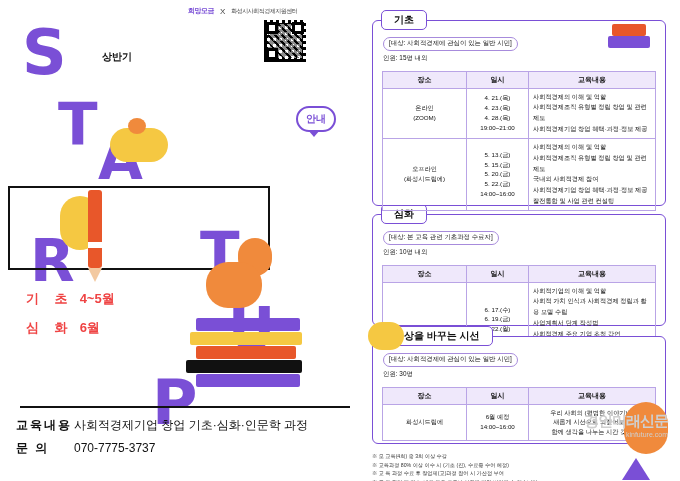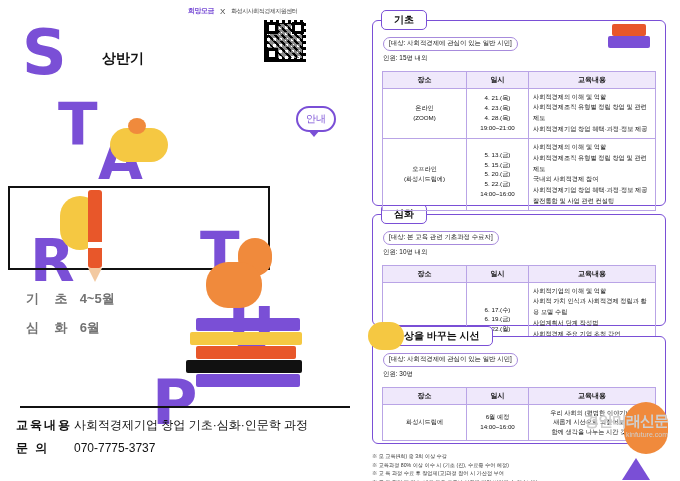--- a/index.html
+++ b/index.html
@@ -23,24 +23,24 @@
 
   .qr { position:absolute; left:262px; top:18px; width:46px; height:46px; background:
      repeating-linear-gradient(90deg,#000 0 3px,#fff 3px 6px),
      repeating-linear-gradient(0deg,#000 0 3px,transparent 3px 6px);
      background-blend-mode:multiply; border:2px solid #fff; }
   .qr:after{ content:""; position:absolute; inset:4px; background:
      repeating-linear-gradient(45deg,#000 0 2px,#fff 2px 5px); opacity:.55;}
   .qr-c1,.qr-c2,.qr-c3{ position:absolute; width:12px;height:12px;border:3px solid #000;background:#fff;z-index:3;}
   .qr-c1{left:2px;top:2px;} .qr-c2{right:2px;top:2px;} .qr-c3{left:2px;bottom:2px;}
 
-  .half-label { position:absolute; left:102px; top:50px; font-size:14px; font-weight:bold; color:#111; }
+  .half-label { position:absolute; left:102px; top:50px; font-size:10px; font-weight:bold; color:#111; }
 
   .bubble { position:absolute; left:296px; top:106px; width:40px; height:26px; border:2px solid #7a4fd6;
-    border-radius:14px; color:#7a4fd6; font-size:10px; font-weight:normal; display:flex; align-items:center; justify-content:center; }
+    border-radius:14px; color:#7a4fd6; font-size:10px; font-weight:bold; display:flex; align-items:center; justify-content:center; }
   .bubble:after{ content:""; position:absolute; left:10px; bottom:-7px; width:0;height:0;
     border-left:6px solid transparent;border-right:6px solid transparent;border-top:7px solid #7a4fd6;}
 
   
   .bigletter { position:absolute; font-family:"DejaVu Sans", sans-serif; font-weight:bold; color:#7a4fd6; line-height:1; }
   .L-S { left:22px; top:22px; font-size:62px; }
   .L-T1{ left:58px; top:96px; font-size:58px; }
   .L-A { left:98px; top:130px; font-size:58px; }
   .L-R { left:30px; top:232px; font-size:58px; }
   .L-T2{ left:200px; top:225px; font-size:58px; }
@@ -49,21 +49,21 @@
 
   .deco-line { position:absolute; background:#111; }
 
   
   .title-box { position:absolute; left:148px; top:196px; }
   .title-box .t1 { font-size:19px; font-weight:bold; color:#111; letter-spacing:-1px; }
   .title-box .t2 { font-size:19px; font-weight:bold; color:#111; letter-spacing:-1px; margin-top:2px; }
 
   
   .sched { position:absolute; left:26px; top:290px; }
-  .sched .row { font-size:13px; font-weight:bold; color:#737373; letter-spacing:6px; margin-bottom:11px; }
+  .sched .row { font-size:13px; font-weight:bold; color:#ef4444; letter-spacing:6px; margin-bottom:11px; }
   .sched .row span.v { letter-spacing:0px; margin-left:6px; }
 
   .hr { position:absolute; left:20px; top:406px; width:330px; height:2px; background:#111; }
 
   .footer { position:absolute; left:16px; top:414px; font-size:12px; color:#111; line-height:1.9; }
   .footer .lbl { display:inline-block; width:58px; letter-spacing:2px; font-weight:bold;}
 
   
   .blob { position:absolute; border-radius:50% 50% 46% 46%; }
   .char-y { background:#f5c842; }

